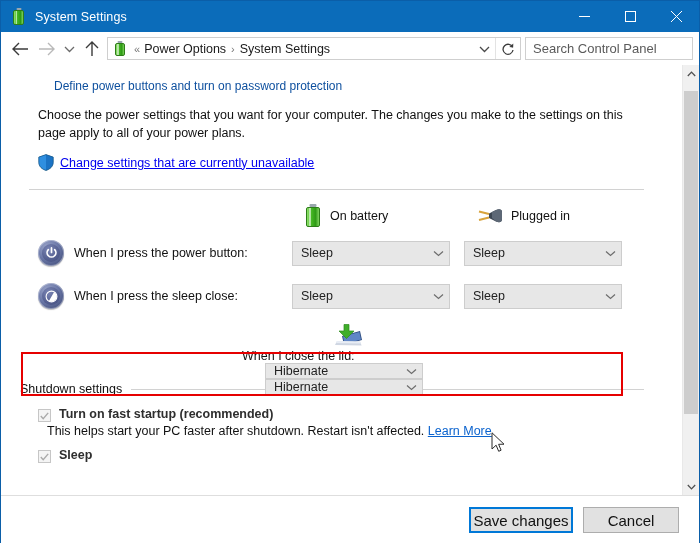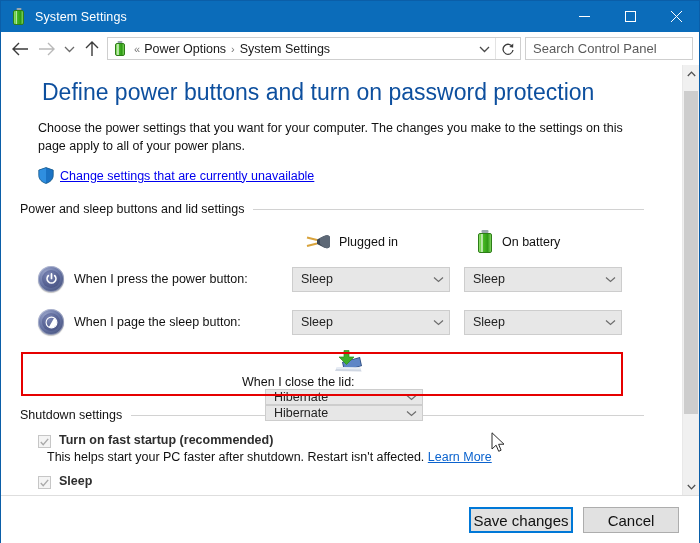--- a/index.html
+++ b/index.html
@@ -41,21 +41,21 @@
   .addr-refresh{width:24px;display:flex;align-items:center;justify-content:center;border-left:1px solid #e3e3e3;height:100%;}
   .search{width:168px;height:23px;border:1px solid #cfcfcf;background:#fff;display:flex;align-items:center;box-sizing:border-box;}
   .search input{border:0;outline:0;flex:1;font-family:inherit;font-size:13px;color:#000000;padding-left:7px;background:transparent;}
   .search input::placeholder{color:#5a5a5a;}
   .search-icon{width:22px;display:flex;align-items:center;justify-content:center;}
 
   
   .content-wrap{position:relative;height:calc(543px - 31px - 33px);}
   .content{position:absolute;left:0;top:0;right:17px;bottom:49px;overflow:hidden;background:#fff;padding:0;}
   .inner{padding:14px 18px 0 37px;}
-  h1.page-title{font-size:23px;font-weight:400;color:#0d4f9e;margin:0 0 13px 4px;letter-spacing:0;}
+  h1.page-title{font-size:12px;font-weight:400;color:#0d4f9e;margin:0 0 13px 16px;letter-spacing:0;}
   p.intro{font-size:12.5px;line-height:18px;margin:0 0 12px 0;color:#111;max-width:600px;}
   .shield-link{display:flex;align-items:center;margin:0 0 6px 0;}
   .shield{width:16px;height:17px;margin-right:6px;flex:none;}
 
   .section-head{display:flex;align-items:center;margin:18px 0 0 -18px;padding-right:20px;}
   .section-head .lbl{font-size:12.5px;color:#111;white-space:nowrap;}
   .section-head .rule{flex:1;height:1px;background:#d2d2d2;margin-left:9px;}
 
   
   .col-headers{display:flex;margin:14px 0 0 0;padding-left:267px;}
@@ -217,45 +217,44 @@
               <path d="M8 0.6 L15.2 3.1 V8.4 C15.2 12.4 11.9 15.3 8 16.4 C4.1 15.3 0.8 12.4 0.8 8.4 V3.1 Z" fill="#f2b307"></path>
               <path d="M8 0.6 L15.2 3.1 V8.4 C15.2 12.4 11.9 15.3 8 16.4 Z" fill="#1b73c4"></path>
               <path d="M8 0.6 L0.8 3.1 V8.4 C0.8 12.4 4.1 15.3 8 16.4 Z" fill="#2f8fe0"></path>
               <path d="M8 0.6 L15.2 3.1 V8.4 C15.2 12.4 11.9 15.3 8 16.4 C4.1 15.3 0.8 12.4 0.8 8.4 V3.1 Z" fill="none" stroke="#0f5ba0" stroke-width="0.8"></path>
             </svg>
           </span>
           <a href="#">Change settings that are currently unavailable</a>
         </div>
 
         <div class="section-head">
-          <span class="lbl">Power and sleep buttons and lid settings</span>
           <span class="rule"></span>
         </div>
 
         <div class="col-headers">
+          <div class="col-head">
+            <span class="batt-col batt">
+              <span class="cap-top" style="width:7px;height:3px;"></span>
+              <span class="body" style="top:3px;width:14px;height:20px;left:1px;">
+                  <span class="shine"></span>
+                </span>
+            </span>
+            <span class="ctext">On battery</span>
+          </div>
           <div class="col-head">
             <span class="plug">
               <svg width="26" height="18" viewBox="0 0 26 18">
                 <path d="M25 5 C25 2 22 1.5 19 3 L12 6.5 L12 11 L19 14.5 C22 16 25 15.5 25 12 Z" fill="#3c4652"></path>
                 <path d="M25 5 C25 2 22 1.5 19 3 L15 5 L15 11 L19 14.5 C22 16 25 15.5 25 12 Z" fill="#5d6876"></path>
                 <path d="M12 7 L2 4.5" stroke="#d8a33c" stroke-width="2" fill="none"></path>
                 <path d="M12 10.5 L2 13" stroke="#d8a33c" stroke-width="2" fill="none"></path>
               </svg>
             </span>
             <span class="ctext">Plugged in</span>
           </div>
-          <div class="col-head">
-            <span class="batt-col batt">
-              <span class="cap-top" style="width:7px;height:3px;"></span>
-              <span class="body" style="top:3px;width:14px;height:20px;left:1px;">
-                  <span class="shine"></span>
-                </span>
-            </span>
-            <span class="ctext">On battery</span>
-          </div>
         </div>
 
         <div class="row">
           <span class="rowicon">
             <span class="pwr">
                 <span class="inner-c">
               <svg width="11" height="12" viewBox="0 0 11 12">
                 <path d="M2.3 2.6 A4.4 4.4 0 1 0 8.7 2.6" fill="none" stroke="#fff" stroke-width="1.7" stroke-linecap="round"></path>
                 <line x1="5.5" y1="0.9" x2="5.5" y2="5.4" stroke="#fff" stroke-width="1.7" stroke-linecap="round"></line>
               </svg>
@@ -285,21 +284,21 @@
           <span class="rowicon">
             <span class="pwr">
                 <span class="inner-c">
               <svg width="13" height="13" viewBox="0 0 13 13">
                 <circle cx="6.5" cy="6.5" r="5.4" fill="none" stroke="#fff" stroke-width="1.1"></circle>
                 <path d="M6.5 1.3 A5.2 5.2 0 0 1 6.5 11.7 Z" fill="#fff" transform="rotate(30 6.5 6.5)"></path>
               </svg>
             </span>
               </span>
           </span>
-          <span class="rowlabel">When I page the sleep button:</span>
+          <span class="rowlabel">When I press the sleep close:</span>
           <span class="combo">
             <span class="val">Sleep</span>
             <span class="arrow">
               <svg width="11" height="7" viewBox="0 0 11 7">
                   <path d="M1 1.5 L5.5 5.5 L10 1.5" fill="none" stroke="#6d6d6d" stroke-width="1.2"></path>
                 </svg>
             </span>
           </span>
           <span class="combo">
             <span class="val">Sleep</span>

